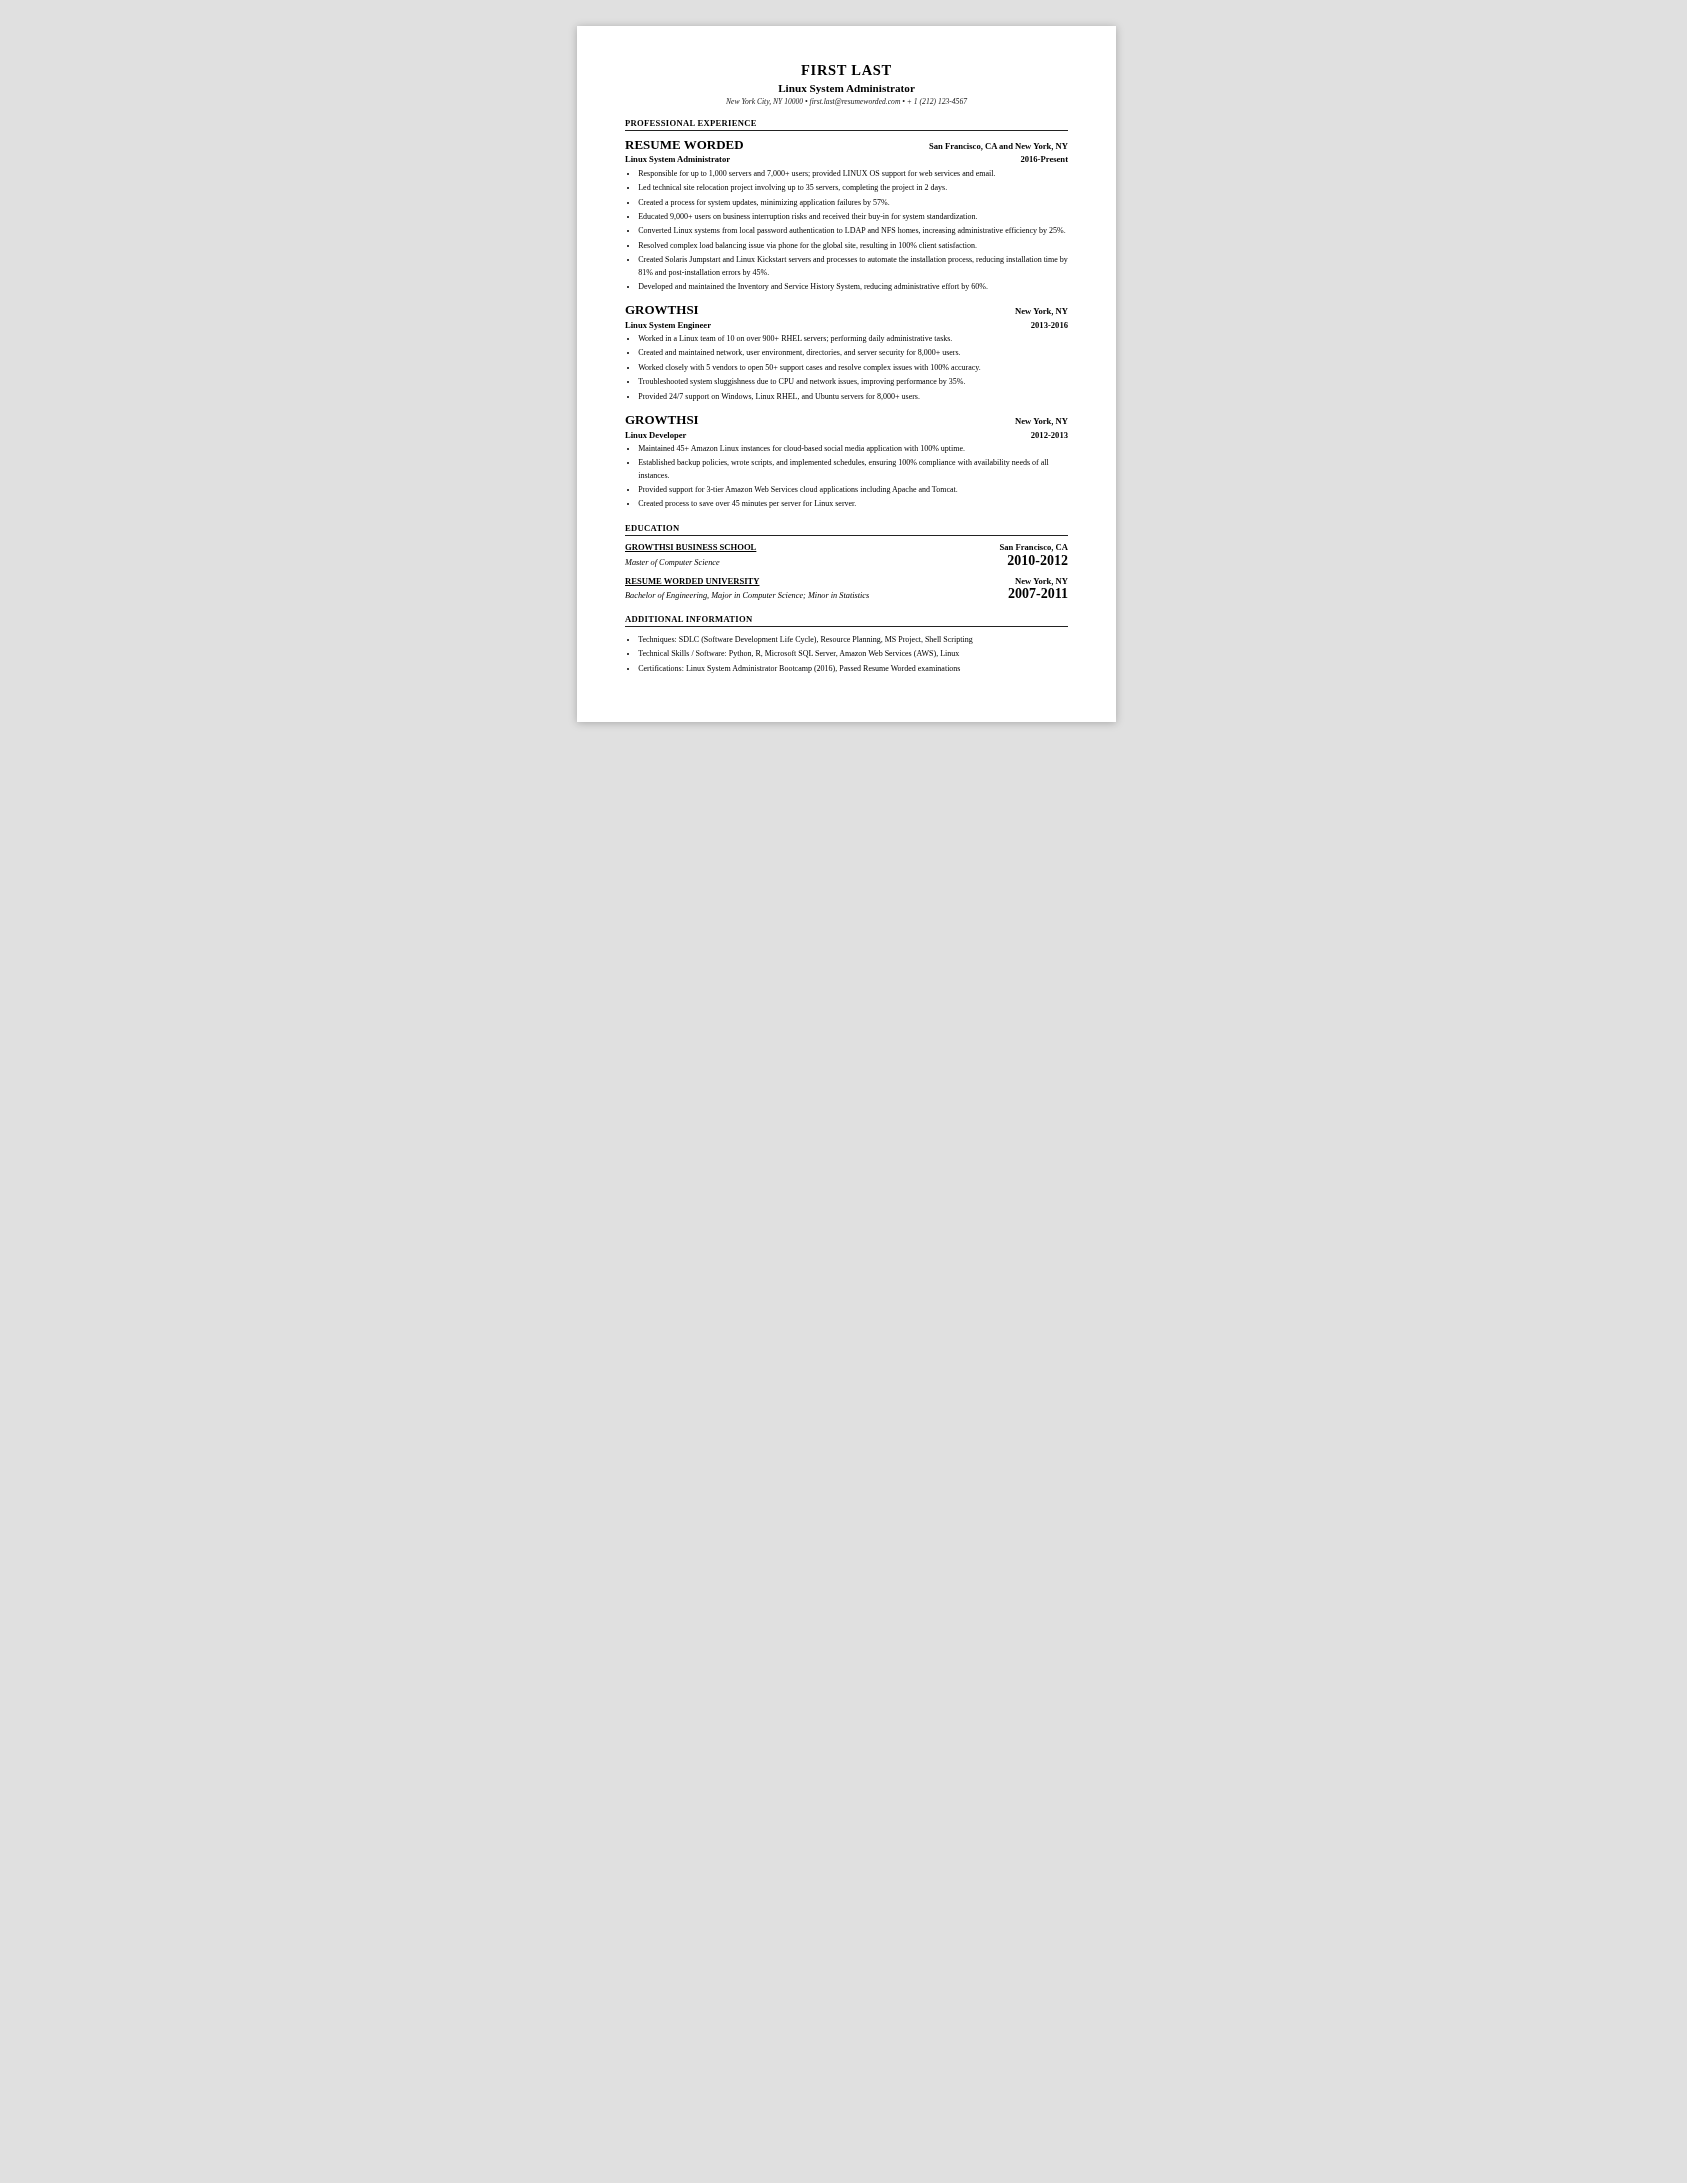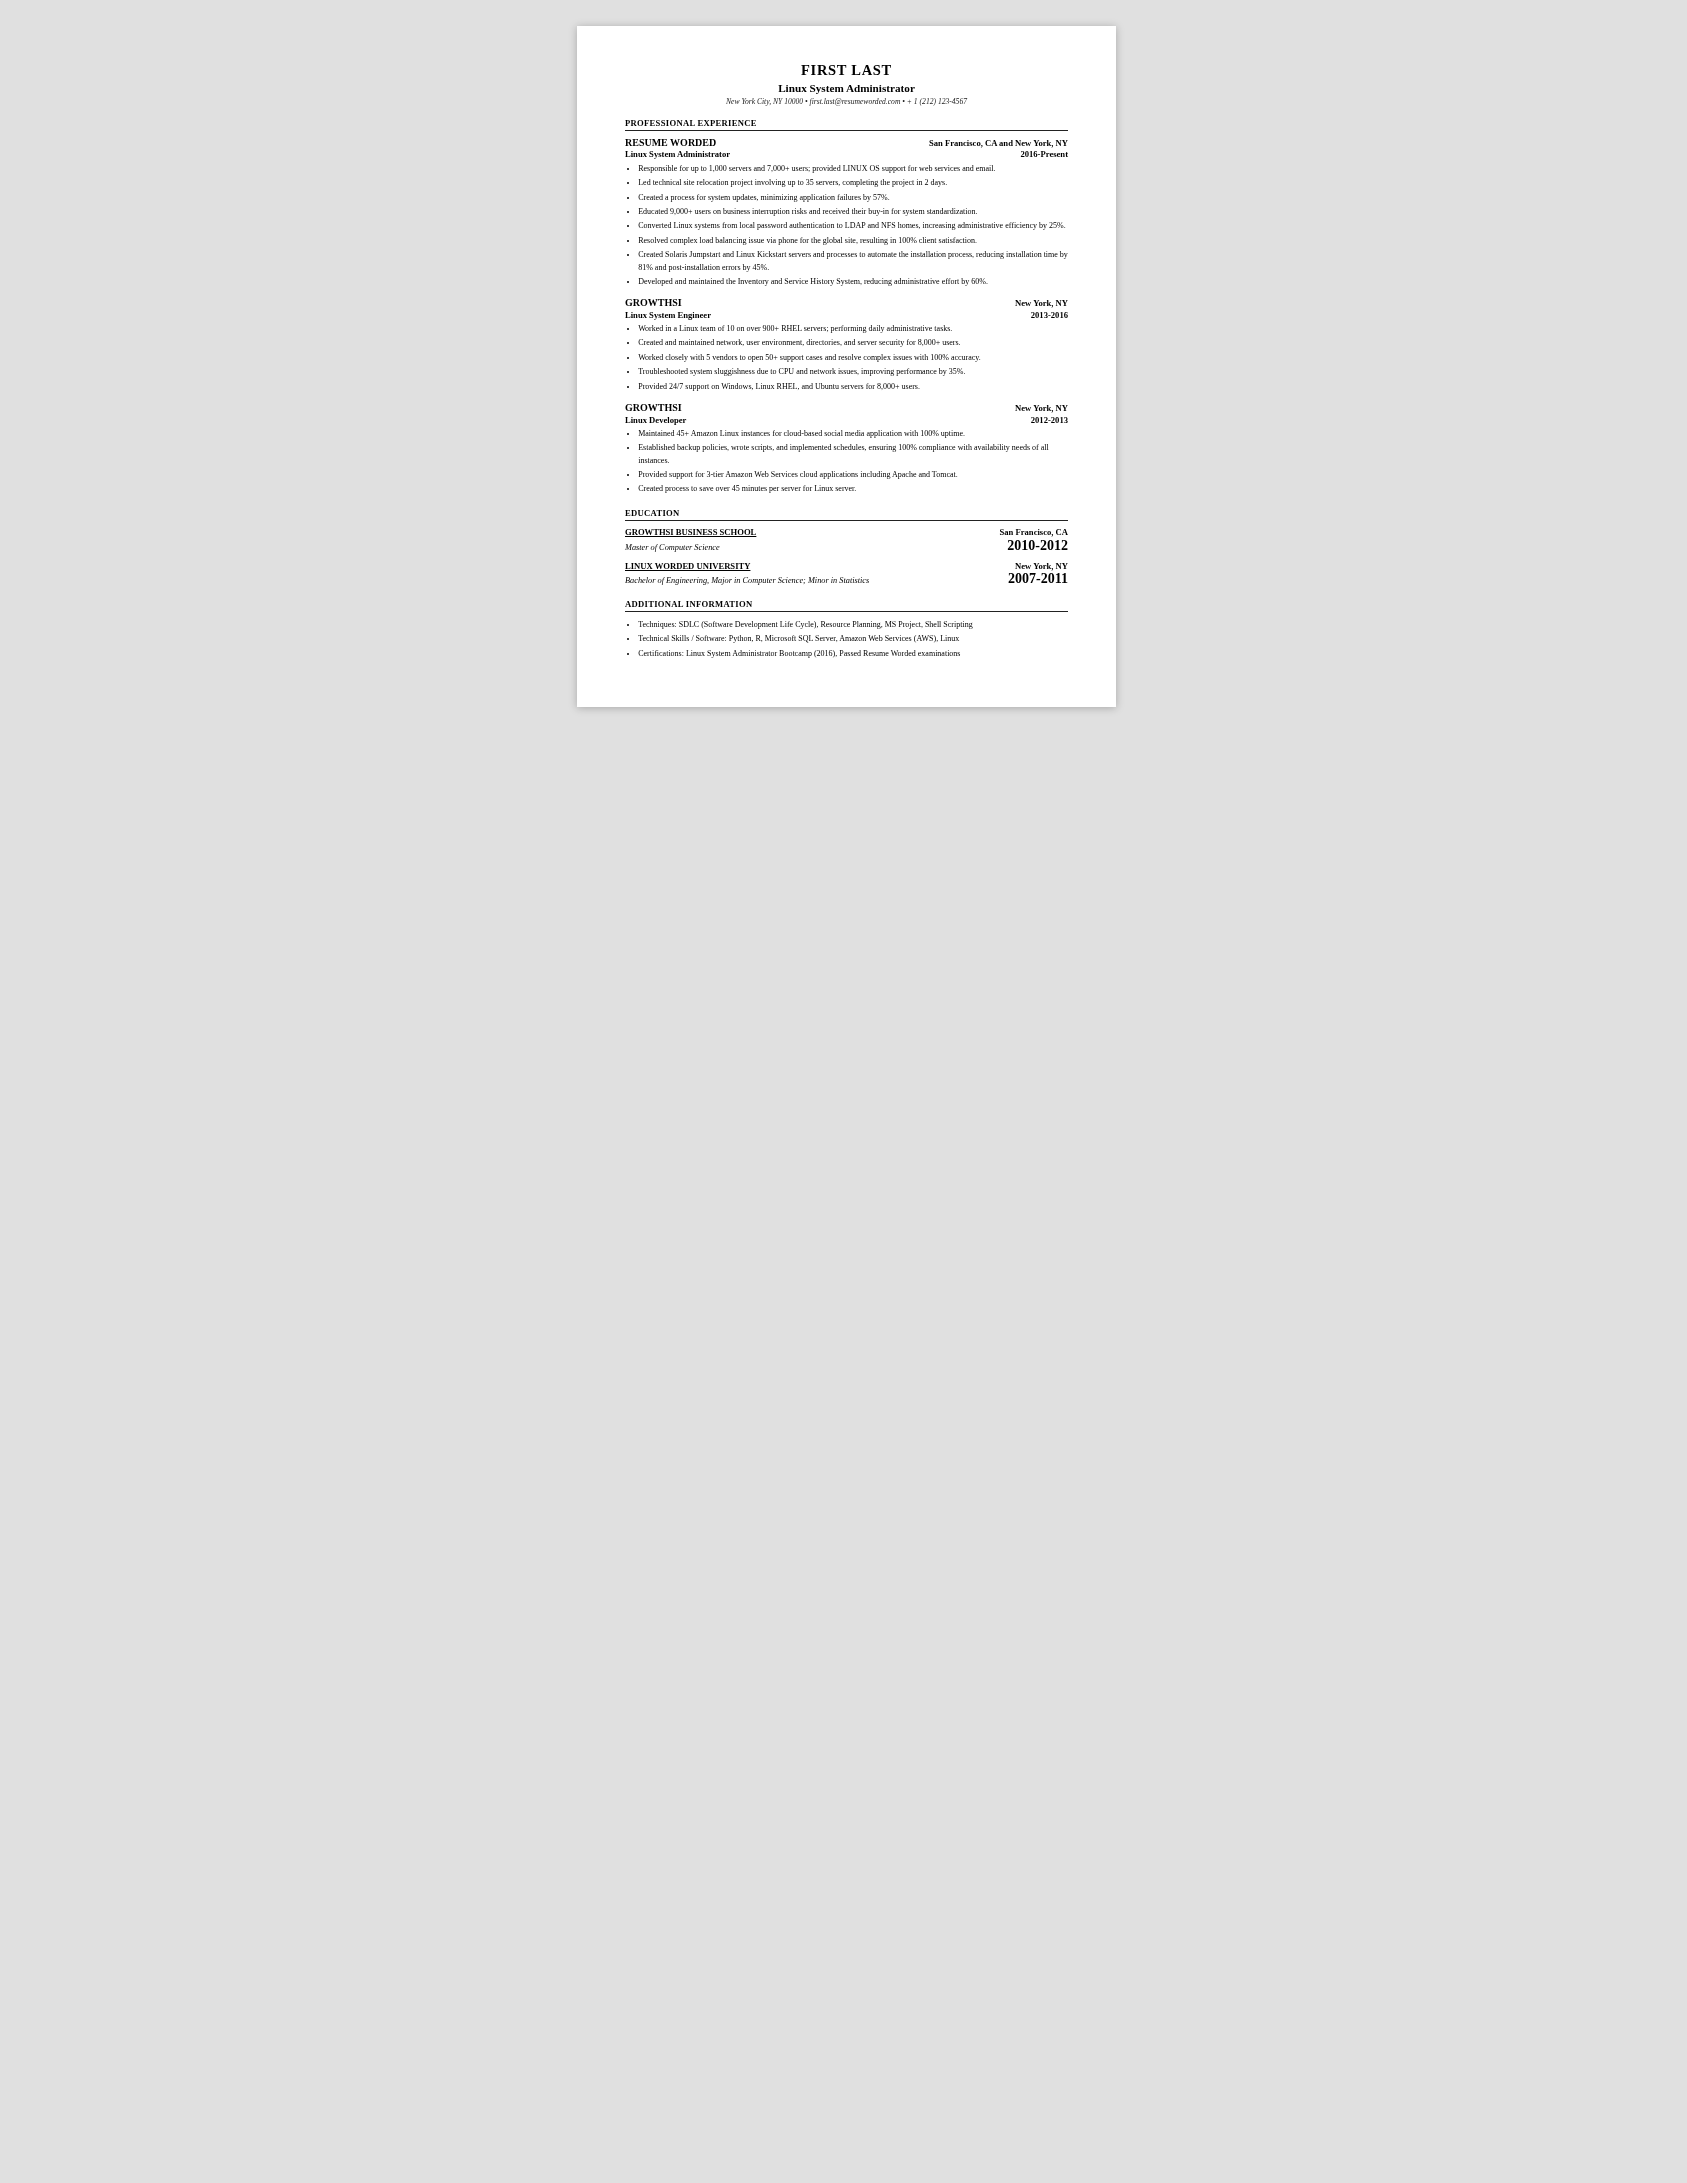--- a/index.html
+++ b/index.html
@@ -66,21 +66,21 @@
     }
 
     .job-header {
       display: flex;
       justify-content: space-between;
       align-items: baseline;
       margin-bottom: 1.3px;
     }
 
     .job-company {
-      font-size: 10px;
+      font-size: 13px;
       font-weight: bold;
     }
 
     .job-location {
       font-size: 8.6px;
       font-weight: bold;
     }
 
     .job-title-row {
       display: flex;
@@ -237,21 +237,21 @@
         <span class="edu-location">San Francisco, CA</span>
       </div>
       <div class="edu-degree-row">
         <span class="edu-degree">Master of Computer Science</span>
         <span class="edu-dates">2010-2012</span>
       </div>
     </div>
 
     <div>
       <div class="edu-header">
-        <span class="edu-school">LINUX WORDED UNIVERSITY</span>
+        <span class="edu-school">RESUME WORDED UNIVERSITY</span>
         <span class="edu-location">New York, NY</span>
       </div>
       <div class="edu-degree-row">
         <span class="edu-degree">Bachelor of Engineering, Major in Computer Science; Minor in Statistics</span>
         <span class="edu-dates">2007-2011</span>
       </div>
     </div>
   </div>
 
   <div class="section">

